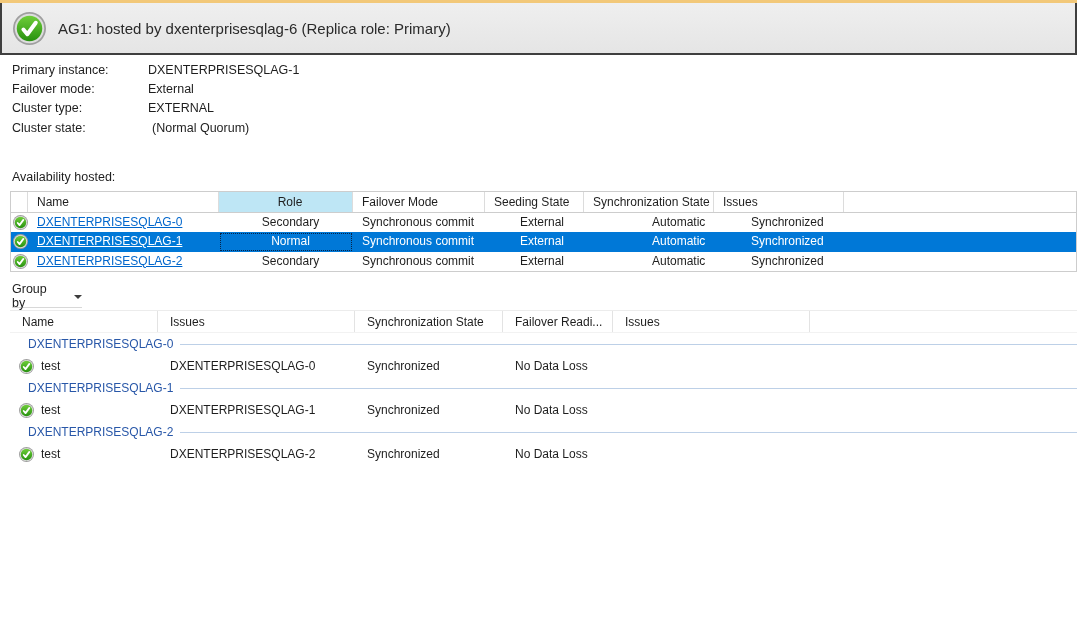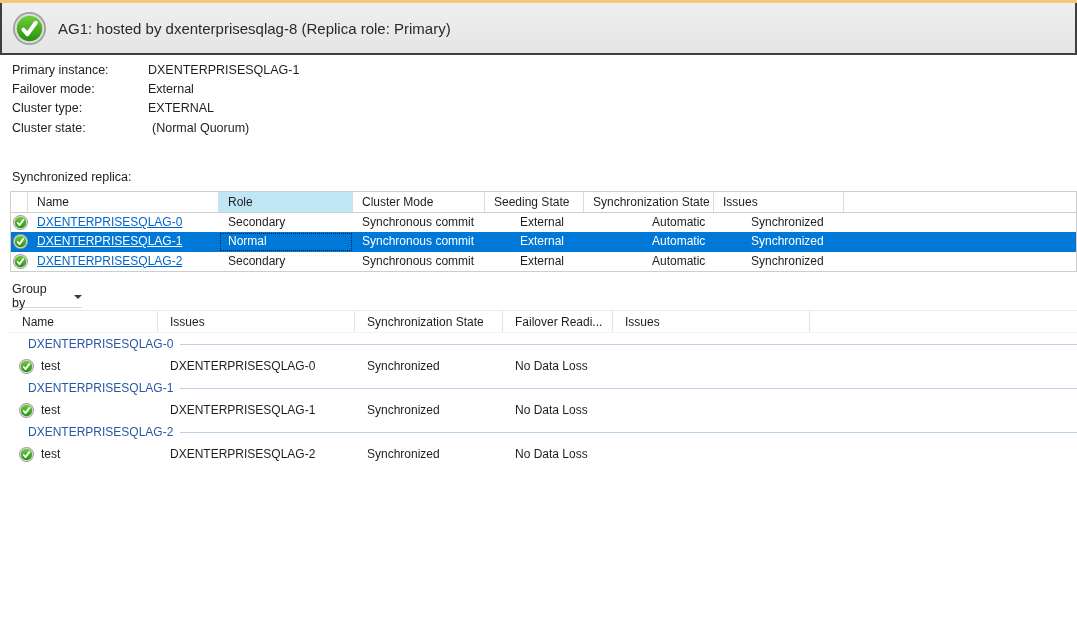--- a/index.html
+++ b/index.html
@@ -33,21 +33,21 @@
   .t1-header .cell { font-size:12px; line-height:20px; padding-left:9px;
     border-right:1px solid #dcdcdc; white-space:nowrap; overflow:hidden; }
   .t1-header .cell.sorted { background:#bee6f5; }
   .t1-row { display:flex; height:19.3px; align-items:center; font-size:12px; }
   .t1-row .cell { padding-left:9px; white-space:nowrap; overflow:hidden; line-height:19px; height:100%; }
   .t1-row .cell.c-icon, .t1-header .cell.c-icon { padding-left:2px; display:flex; align-items:center; }
   .t1-row a { color:#0066cc; text-decoration:underline; }
   .t1-row.selected { background:#0078d7; color:#ffffff; }
   .t1-row.selected a { color:#ffffff; }
   .t1-row.selected .c-role { outline:1px dotted rgba(8,28,56,0.9); outline-offset:-2px; }
-  .c-icon{width:17px;} .c-name{width:191px;} .c-role{width:134px;} .c-avail{width:158px;}
+  .c-icon{width:17px;} .c-name{width:191px;} .c-role{width:134px;text-align:center;} .c-avail{width:158px;}
   .c-fail{width:132px;} .c-seed{width:99px;} .c-sync{width:130px;} .c-issue{width:130px;} .c-fill{flex:1;}
 
   
   .groupby { position:absolute; top:284px; left:12px; width:70px; height:24px;
     font-size:12.5px; display:flex; align-items:center; gap:24px;
     border-bottom:1px solid #d8d8d8; cursor:default; }
   .caret { width:0; height:0; border-left:4px solid transparent; border-right:4px solid transparent;
     border-top:4px solid #3c3c3c; margin-top:2px; }
 
   .table2 { position:absolute; top:310px; left:10px; right:0; }
@@ -81,21 +81,21 @@
 
   <div class="title-bar">
     <span class="check-icon lg">
       <svg viewBox="0 0 20 20">
           <circle cx="10" cy="10" r="10" fill="#9f9f9f"></circle>
           <circle cx="10" cy="10" r="8.9" fill="#dddddd"></circle>
           <circle cx="10" cy="10" r="7.7" fill="url(#gg)"></circle>
           <path d="M6.3 10.6l2.4 2.9 5.1-7" fill="none" stroke="#ffffff" stroke-width="2.4" stroke-linecap="round" stroke-linejoin="round"></path>
         </svg>
     </span>
-    <span class="title-text">AG1: hosted by dxenterprisesqlag-8 (Replica role: Primary)</span>
+    <span class="title-text">AG1: hosted by dxenterprisesqlag-6 (Replica role: Primary)</span>
   </div>
 
   <div class="summary">
     <div class="summary-row">
       <span class="summary-label">Primary instance:</span>
       <span class="summary-value">DXENTERPRISESQLAG-1</span>
     </div>
     <div class="summary-row">
       <span class="summary-label">Failover mode:</span>
       <span class="summary-value">External</span>
@@ -103,28 +103,28 @@
     <div class="summary-row">
       <span class="summary-label">Cluster type:</span>
       <span class="summary-value">EXTERNAL</span>
     </div>
     <div class="summary-row">
       <span class="summary-label">Cluster state:</span>
       <span class="summary-value" style="padding-left:4px">(Normal Quorum)</span>
     </div>
   </div>
 
-  <div class="replica-label">Synchronized replica:</div>
+  <div class="replica-label">Availability hosted:</div>
 
   <div class="table1">
     <div class="t1-header">
       <div class="cell c-icon"></div>
       <div class="cell c-name">Name</div>
       <div class="cell c-role sorted">Role</div>
-      <div class="cell c-fail">Cluster Mode</div>
+      <div class="cell c-fail">Failover Mode</div>
       <div class="cell c-seed">Seeding State</div>
       <div class="cell c-sync">Synchronization State</div>
       <div class="cell c-issue">Issues</div>
       <div class="cell c-fill" style="border-right:none"></div>
     </div>
 
     <div class="t1-row">
       <div class="cell c-icon">
           <span class="check-icon sm">
         <svg viewBox="0 0 20 20">

